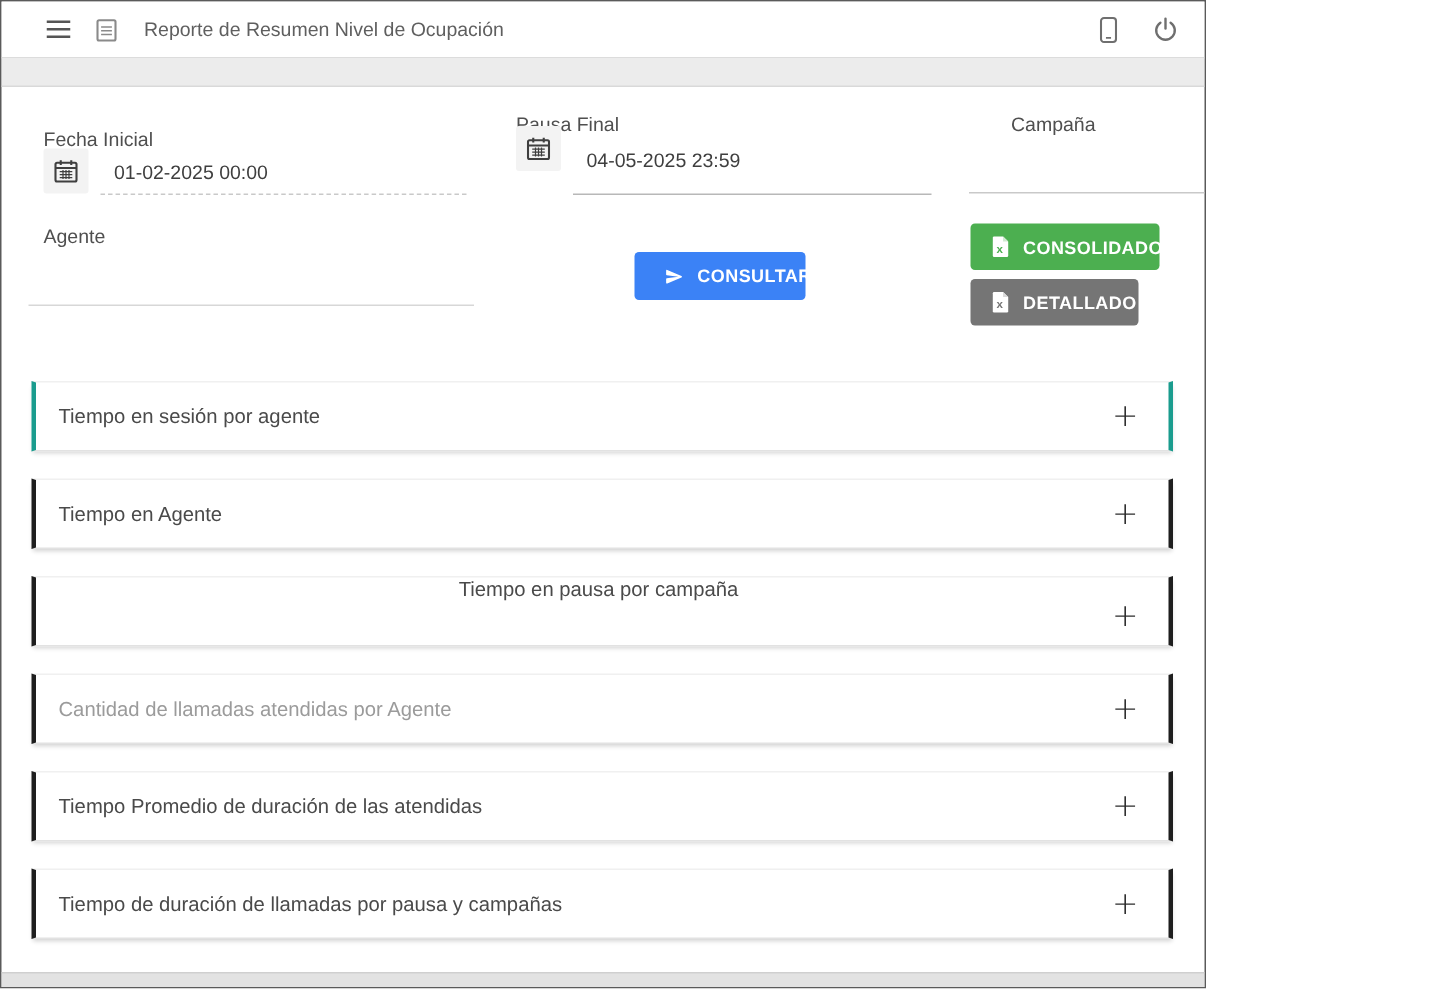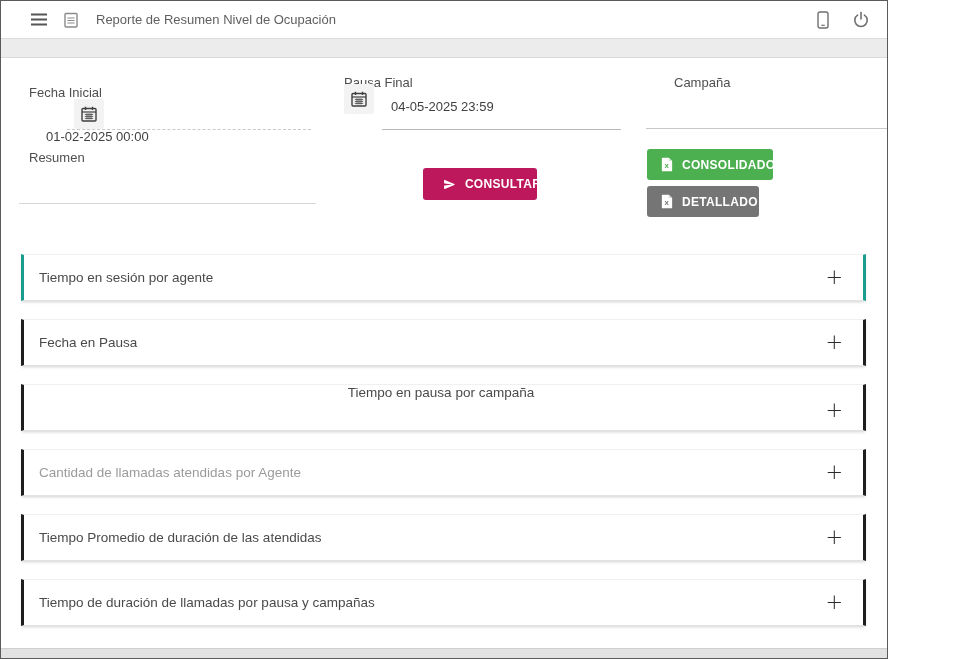--- a/index.html
+++ b/index.html
@@ -1,19 +1,19 @@
 <!DOCTYPE html>
 <html><head>
 <meta charset="utf-8">
 <style>
   * { margin:0; padding:0; box-sizing:border-box; }
   html,body { background:#fff; }
   body { font-family:"Liberation Sans", sans-serif; }
   .window {
-    position:relative; width:888px; height:659px;
+    position:relative; width:804px; height:659px;
     border:1px solid #5a5a5a; background:#fff; overflow:hidden;
   }
   
   .topbar {
     height:38px; background:#fff; border-bottom:1px solid #dcdcdc;
     display:flex; align-items:center; padding:0 18px 0 30px;
   }
   .topbar .icon-btn { display:inline-flex; align-items:center; justify-content:center; cursor:pointer; }
   .topbar-title { font-size:13px; color:#5f5f5f; margin-left:18px; white-space:nowrap; }
   .topbar-spacer { flex:1; }
@@ -24,21 +24,21 @@
   
   .content-edge { position:absolute; top:57px; bottom:11px; left:940px; width:1px; background:#e3e3e3; }
   
   .form-area { position:relative; height:176px; }
   .f-label { position:absolute; font-size:13px; color:#4f4f4f; }
   .lbl-fecha-inicial { left:28px; top:27px; }
   .lbl-fecha-final  { left:343px; top:17px; }
   .lbl-campana      { left:653px; top:17px;margin-left:20px; }
   .lbl-agente       { left:28px; top:92px; }
   .date-group { position:absolute; display:flex; align-items:center; height:30px; cursor:text; }
-  .dg-inicial { left:28px; top:41px;flex-direction:column; }
+  .dg-inicial { left:28px; top:41px; }
   .dg-final   { left:343px; top:26px;align-items:flex-end; }
   .cal-box {
     width:30px; height:30px; background:#f3f3f3; border-radius:2px;
     display:flex; align-items:center; justify-content:center; cursor:pointer; flex:0 0 auto;
   }
   .date-value { font-size:13px; color:#3f3f3f; margin-left:17px; white-space:nowrap; }
   .underline { position:absolute; height:0; }
   .ul-inicial { left:66px;  top:71px; width:244px; border-bottom:1px dashed #c9c9c9; }
   .ul-final   { left:381px; top:71px; width:239px; border-bottom:1px solid #b8b8b8; }
   .empty-field { position:absolute; height:30px; cursor:text; }
@@ -136,24 +136,24 @@
             <path d="M6 7.4v6M8 7.4v6M10 7.4v6" stroke="#3f3f3f" stroke-width=".8"></path>
           </svg>
       </span>
       <span class="date-value">04-05-2025 23:59</span>
     </div>
     <div class="underline ul-final"></div>
 
     <span class="f-label lbl-campana">Campaña</span>
     <div class="empty-field fld-campana"></div>
 
-    <span class="f-label lbl-agente">Resumen</span>
+    <span class="f-label lbl-agente">Agente</span>
     <div class="empty-field fld-agente"></div>
 
-    <button class="btn btn-consultar" style="background:#be185d;padding-left:24px;">
+    <button class="btn btn-consultar" style="background:#3b82f6;padding-left:24px;">
       <span style="display:inline-flex;">
         <svg width="13" height="13" viewBox="0 0 24 24" fill="#fff">
             <path d="M3.4 20.4l17.45-7.48a1 1 0 0 0 0-1.84L3.4 3.6a.993.993 0 0 0-1.39.91L2 9.12c0 .5.37.93.87.99L17 12 2.87 13.88c-.5.07-.87.5-.87 1l.01 4.61c0 .71.73 1.2 1.39.91z"></path>
           </svg>
       </span>
       <span>CONSULTAR</span>
     </button>
 
     <button class="btn btn-consolidado" style="background:#4caf50;">
       <span style="display:inline-flex;">
@@ -177,21 +177,21 @@
       <span>DETALLADO</span>
     </button>
   </section>
 
   <section class="accordion-list">
       <div class="panel" style="border-left-color: rgb(26, 156, 142); border-right-color: rgb(26, 156, 142);">
         <span class="panel-title">Tiempo en sesión por agente</span>
         <span class="panel-plus">+</span>
       </div>
       <div class="panel" style="border-left-color: rgb(30, 30, 30); border-right-color: rgb(30, 30, 30);">
-        <span class="panel-title">Fecha en Pausa</span>
+        <span class="panel-title">Tiempo en Agente</span>
         <span class="panel-plus">+</span>
       </div>
       <div class="panel" style="border-left-color: rgb(30, 30, 30); border-right-color: rgb(30, 30, 30); flex-direction: column;">
         <span class="panel-title">Tiempo en pausa por campaña</span>
         <span class="panel-plus">+</span>
       </div>
       <div class="panel muted" style="border-left-color: rgb(30, 30, 30); border-right-color: rgb(30, 30, 30);">
         <span class="panel-title">Cantidad de llamadas atendidas por Agente</span>
         <span class="panel-plus">+</span>
       </div>

